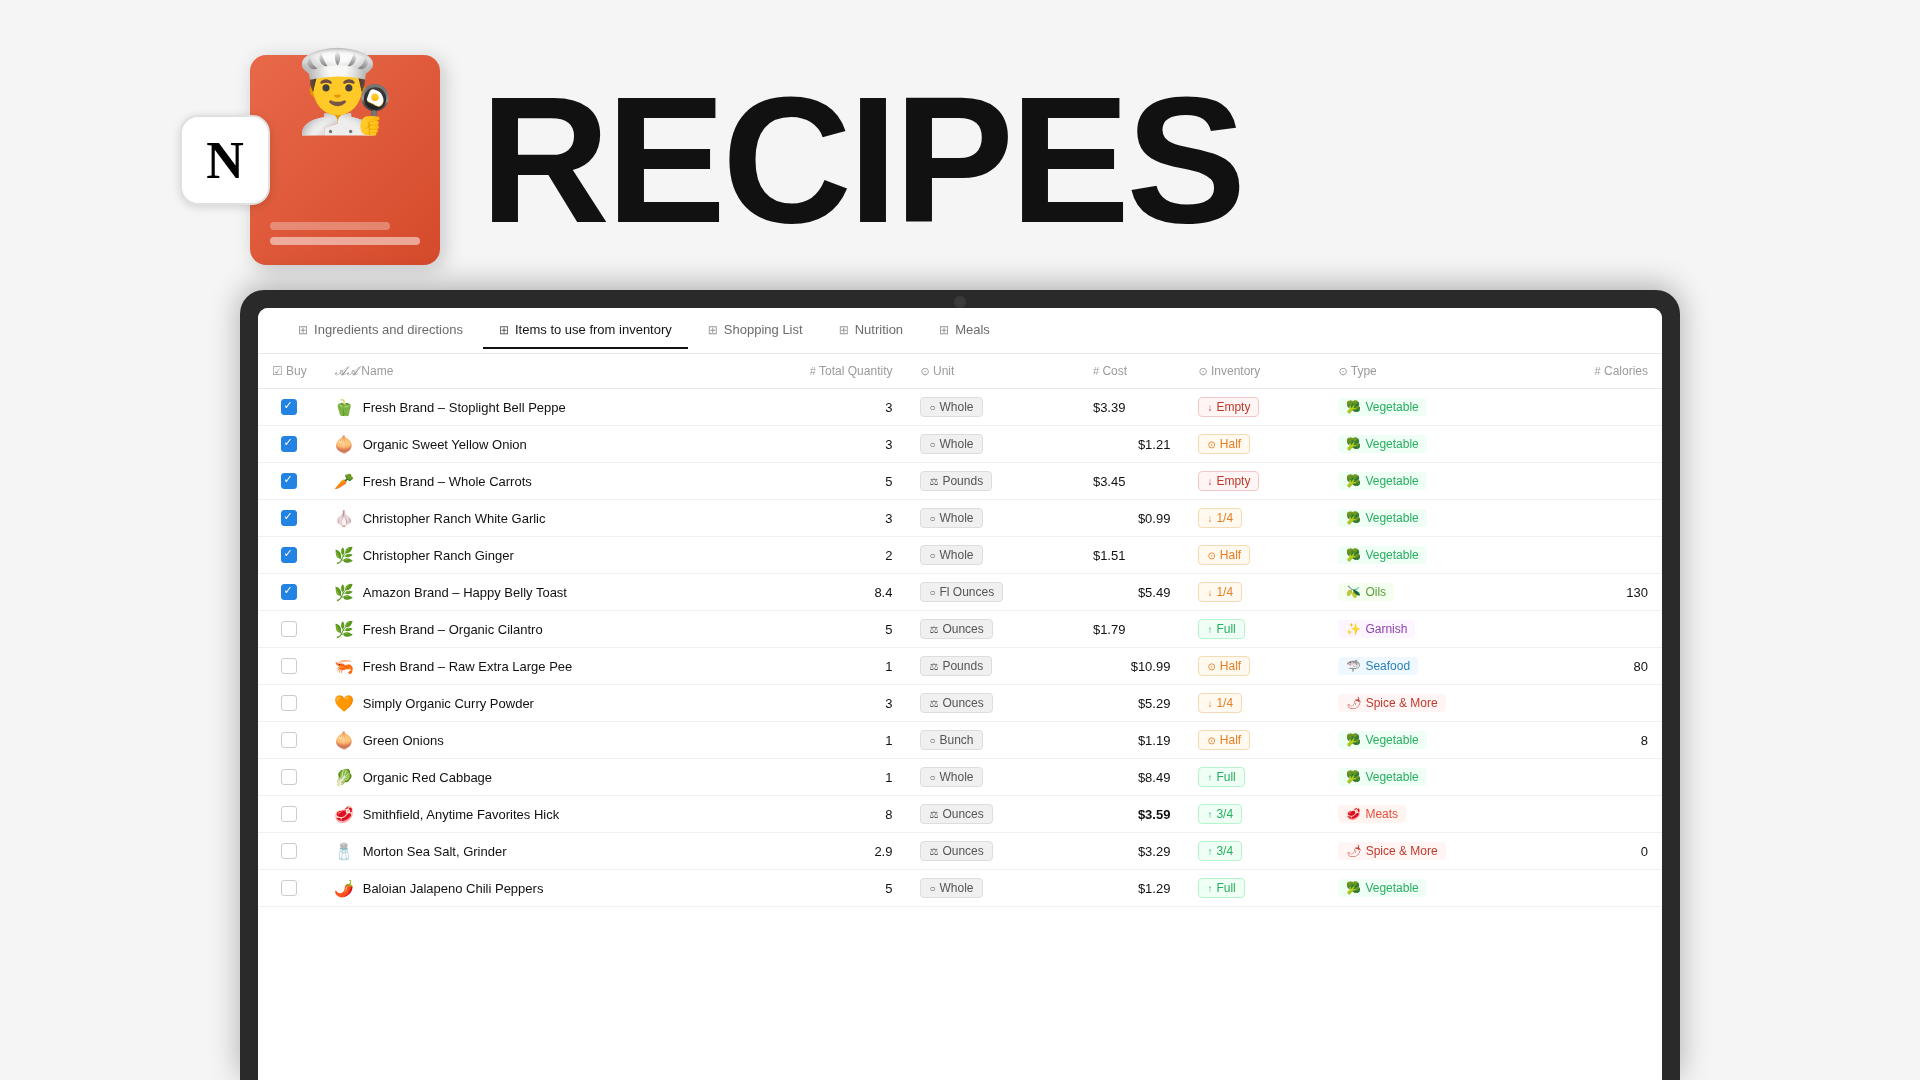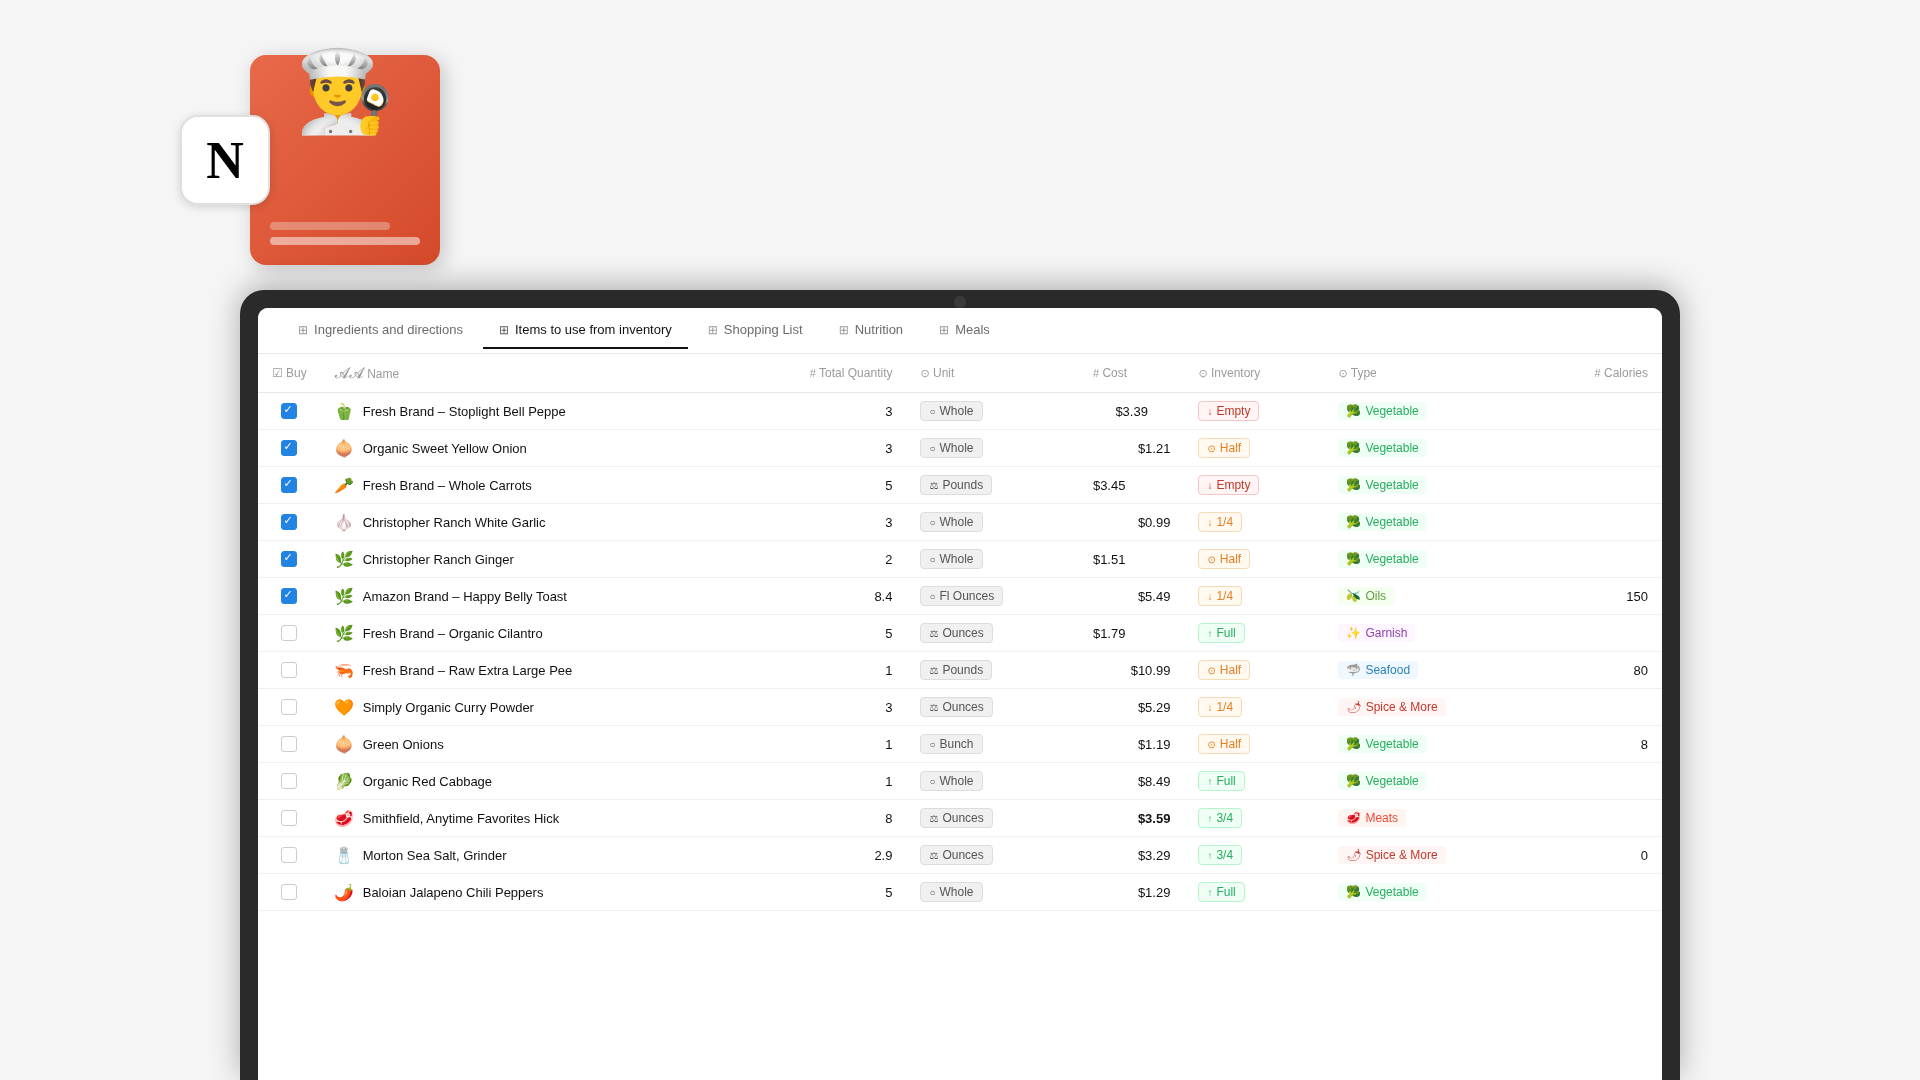--- a/index.html
+++ b/index.html
@@ -326,20 +326,21 @@
 
 <div class="header-area">
   <div class="logo-group">
     <div class="notion-icon">
       <span style="font-family: Georgia, serif; font-weight: 900; font-size: 52px;">N</span>
     </div>
     <div class="recipe-book-icon">
       <span class="chef-hat">👨‍🍳</span>
     </div>
   </div>
+  <div class="recipes-title">RECIPES</div>
 </div>
 
 <div class="laptop-container">
   <div class="laptop-notch"></div>
   <div class="laptop-screen">
 
     <div class="tabs-bar">
       <div class="tab">
         <span class="tab-icon">⊞</span>
         <span>Ingredients and directions</span>
@@ -363,21 +364,21 @@
     </div>
 
     <div class="table-wrapper">
       <table>
         <thead>
           <tr>
             <th>
               <span style="color:#9b9b9b; font-size:12px;">☑</span> <span>Buy</span>
             </th>
             <th>
-              <span style="color:#9b9b9b; font-size:15px;">𝓐𝓐</span> <span>Name</span>
+              <span style="color:#9b9b9b; font-size:12px;font-style:italic;">𝓐𝓐</span> <span>Name</span>
             </th>
             <th style="text-align:right;">
               <span style="color:#9b9b9b; font-size:11px;">#</span> <span>Total Quantity</span>
             </th>
             <th>
               <span style="color:#9b9b9b; font-size:11px;">⊙</span> <span>Unit</span>
             </th>
             <th style="text-align:left;">
               <span style="color:#9b9b9b; font-size:11px;">#</span> <span>Cost</span>
             </th>
@@ -403,21 +404,21 @@
         <span>Fresh Brand – Stoplight Bell Peppe</span>
       </div>
     </td>
     <td style="text-align:right;">3</td>
     <td>
       <span class="badge badge-whole">
         <span style="font-size:10px;">○</span>
         Whole
       </span>
     </td>
-    <td style="text-align:center;margin-top:35px;">$3.39</td>
+    <td style="text-align:left;margin-top:35px;">$3.39</td>
     <td>
       <span class="badge badge-empty">
         <span style="font-size:10px;">↓</span>
         Empty
       </span>
     </td>
     <td>
       <span class="badge badge-vegetable">
         <span>🥦</span>
         Vegetable
@@ -576,21 +577,21 @@
         <span style="font-size:10px;">↓</span>
         1/4
       </span>
     </td>
     <td>
       <span class="badge badge-oils">
         <span>🫒</span>
         Oils
       </span>
     </td>
-    <td style="text-align:right;">150</td>
+    <td style="text-align:right;">130</td>
   </tr>
             <tr>
     <td style="text-align:center;">
       <span class="cb "></span>
     </td>
     <td>
       <div class="item-name">
         <span class="item-emoji">🌿</span>
         <span>Fresh Brand – Organic Cilantro</span>
       </div>

